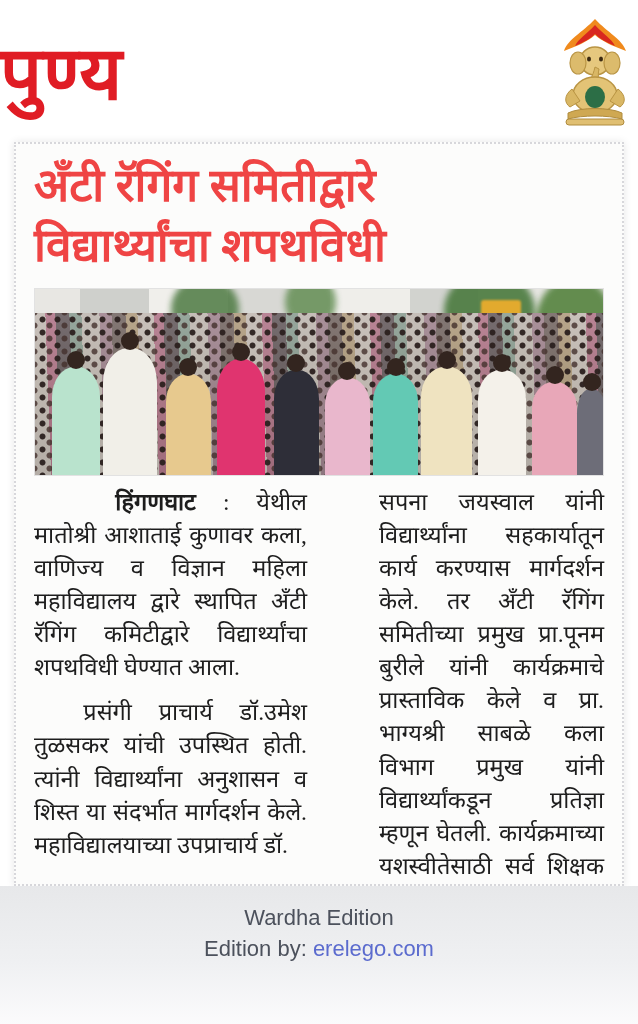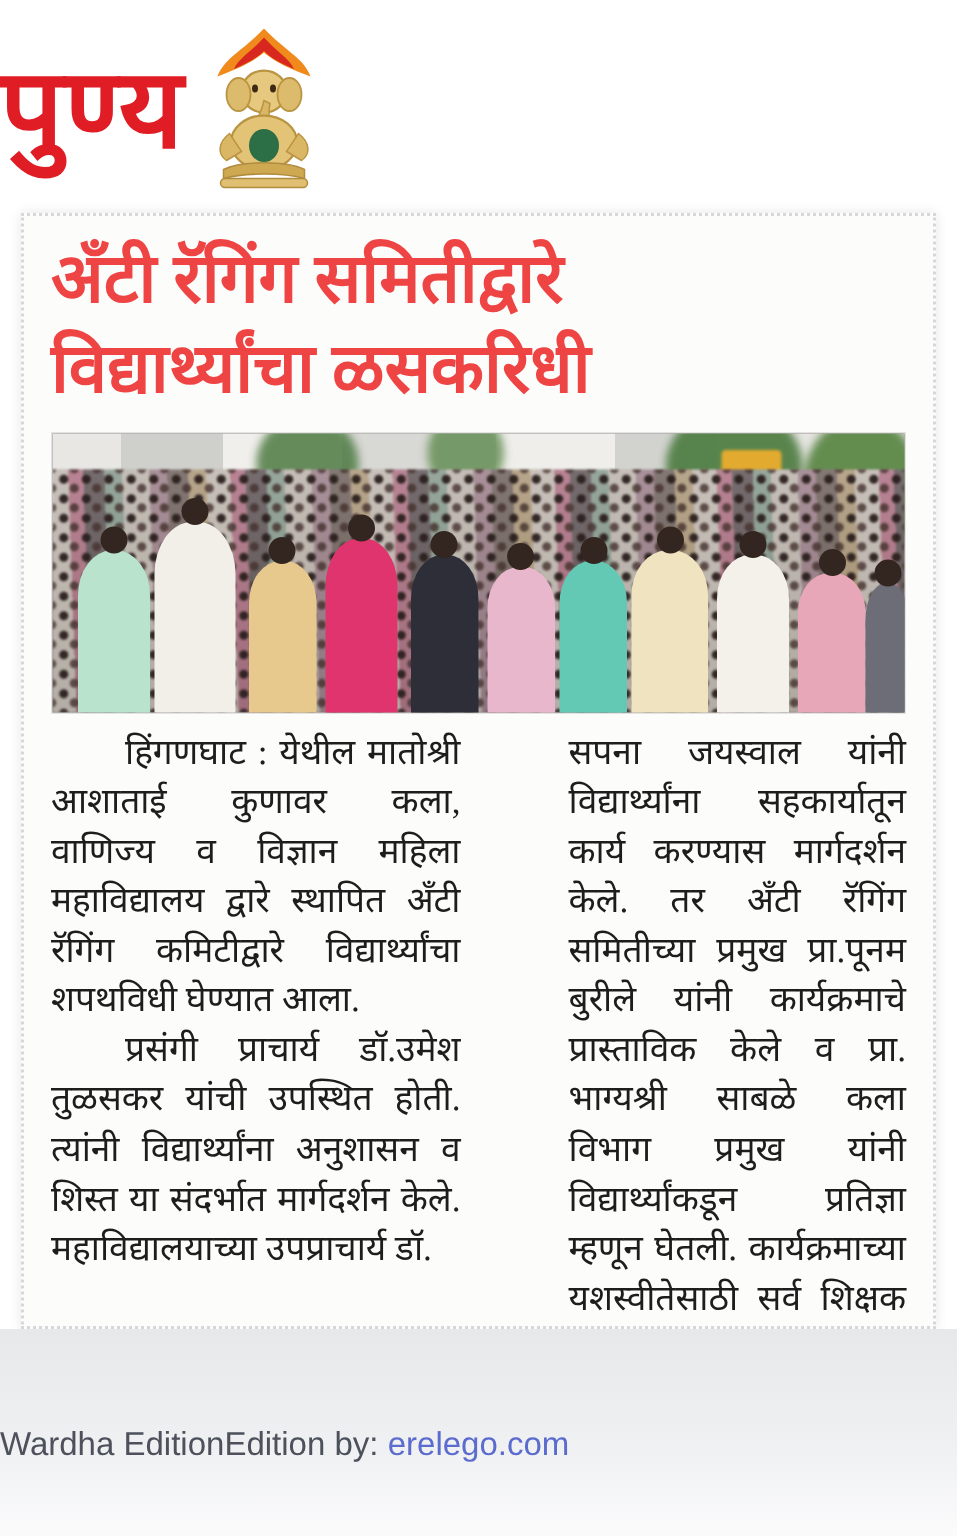--- a/index.html
+++ b/index.html
@@ -7,21 +7,21 @@
   body {
     font-family:"Liberation Serif", serif;
     background:#ffffff;
     overflow:hidden;
   }
   .page { width:638px; height:1024px; display:flex; flex-direction:column; }
 
   
   .masthead {
     height:142px;
-    display:flex; align-items:center; justify-content:flex-start;
+    display:flex; align-items:center; justify-content:space-between;
     gap:10px; background:#ffffff; padding-top:6px;
   }
   .masthead-title {
     color:#e01c24; font-weight:bold; font-size:74px; line-height:1;
     font-family:"Liberation Serif", serif;
     letter-spacing:1px;
   }
   .ganesh { width:86px; height:110px; flex:0 0 auto; margin-top:-4px; }
 
   
@@ -93,29 +93,29 @@
   
   .body-cols {
     display:flex; gap:24px; margin-top:4px;
     color:#1d1d1d;
     font-size:23.5px; line-height:1.41;
     text-align:justify;
     font-family:"Liberation Serif", serif;
   }
   .col { flex:1 1 0; }
   .para { text-indent:2.1em; }
-  .para + .para { margin-top:0; }
+  .para + .para { margin-top:12px; }
   .no-indent { text-indent:0;margin-left:48px; }
-  .dateline { font-weight:normal; }
+  .dateline { font-weight:bold;margin-left:32px; }
 
   
   .footer {
     flex:1 1 auto;
     background:linear-gradient(180deg,#e7e8ea 0%, #eff0f2 55%, #fbfbfc 100%);
-    display:flex; flex-direction:row; align-items:center; justify-content:flex-start;
+    display:flex; flex-direction:column; align-items:center; justify-content:flex-start;
     padding-top:16px;
     font-family:"Liberation Sans", sans-serif;
     font-size:22px; line-height:1.42; color:#4c515c;
   }
   .footer a { color:#5b6bce; text-decoration:none; }
 </style>
 </head>
 <body>
 
 <div class="page">
@@ -139,21 +139,21 @@
         <path d="M16 96 C28 90 58 90 70 96 L70 102 C56 98 30 98 16 102 Z" fill="#cfa852" stroke="#b08c3e" stroke-width="1"></path>
         <rect x="14" y="102" width="58" height="6" rx="3" fill="#e0bf72" stroke="#b08c3e" stroke-width="1"></rect>
       </svg>
     </span>
   </div>
 
   <div class="clipping">
 
     <div class="headline">
       <div>अँटी रॅगिंग समितीद्वारे</div>
-      <div>विद्यार्थ्यांचा ळसकरिधी</div>
+      <div>विद्यार्थ्यांचा शपथविधी</div>
     </div>
 
     <div class="photo">
       <div class="photo-sky"></div>
       <div class="tree t1"></div>
       <div class="tree t2"></div>
       <div class="tree t3"></div>
       <div class="tree t4"></div>
       <div class="vehicle"></div>
       <div class="crowd"></div>

